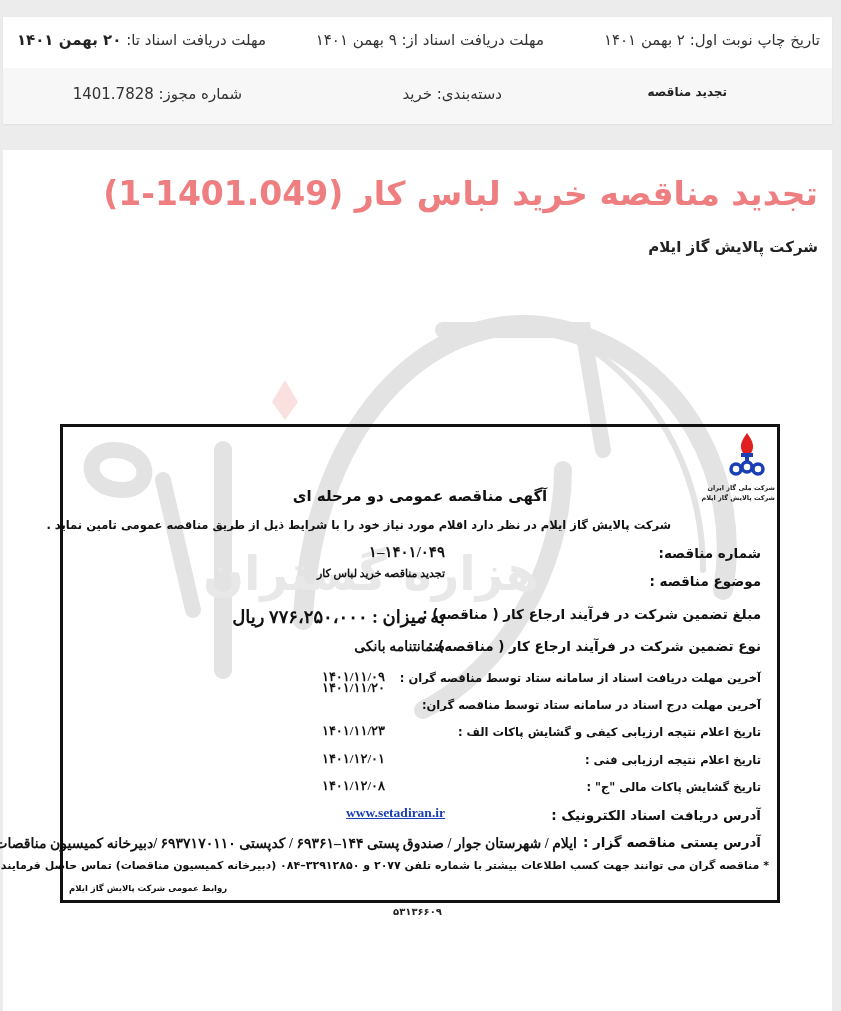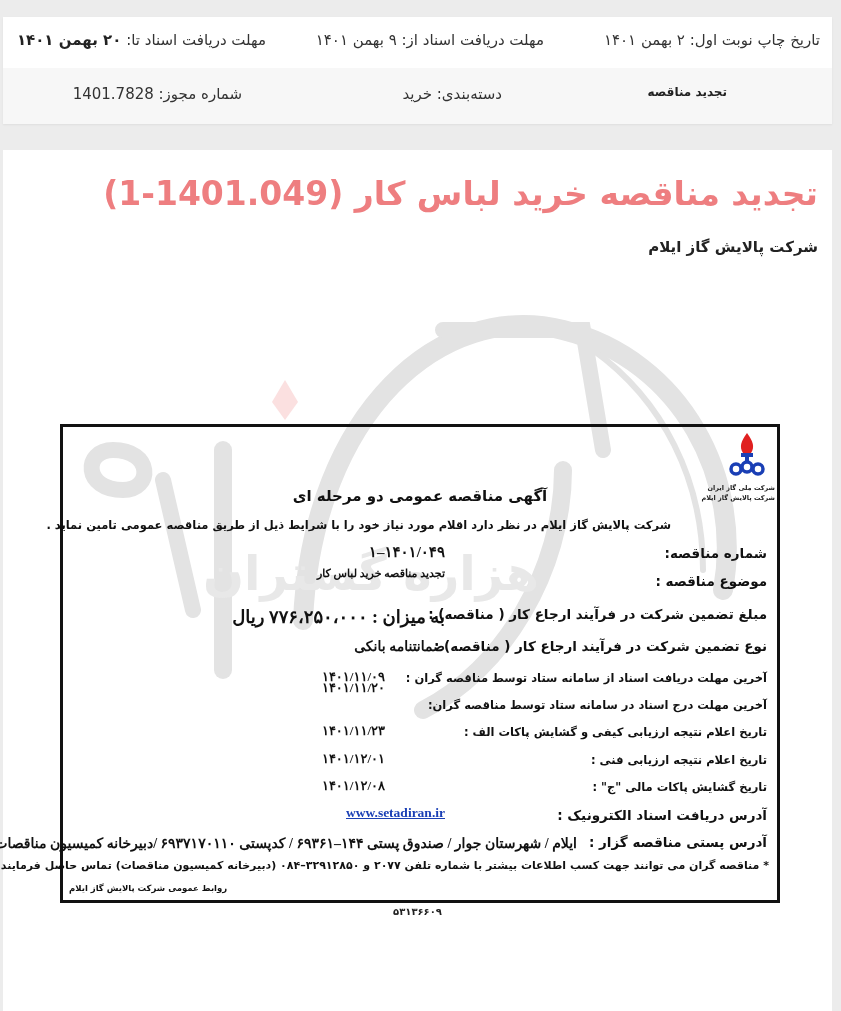--- a/index.html
+++ b/index.html
@@ -68,21 +68,21 @@
   }
   .notice .heading {
     position: absolute; left: 0; right: 0; top: 28px; text-align: center;
     font-size: 15px; font-weight: bold; margin-top: 32px;
   }
   .notice .intro {
     position: absolute; right: 106px; top: 91px; white-space: nowrap;
     font-size: 11.5px; font-weight: bold;
   }
   .notice .row { position: absolute; white-space: nowrap; font-weight: bold; }
-  .notice .lbl { right: 10px; font-size: 13.5px; }
+  .notice .lbl { right: 16px; font-size: 13.5px; }
   .notice .val { font-size: 13.5px; font-family: Liberation Serif, serif; }
   .notice .lbl.sm { font-size: 11.5px; }
   .notice .val.date { font-size: 13px; right: 392px; }
   .notice .link { color: #1a3fb5; text-decoration: underline; font-size: 13.5px; font-weight: bold; }
   .notice .addr { font-size: 14px; }
   .notice .footnote { right: 8px; font-size: 11px; }
   .notice .pr { left: 6px; font-size: 8.5px; }
 
   .print-id {
     position: absolute; left: 0; right: 0; top: 756px; text-align: center;

